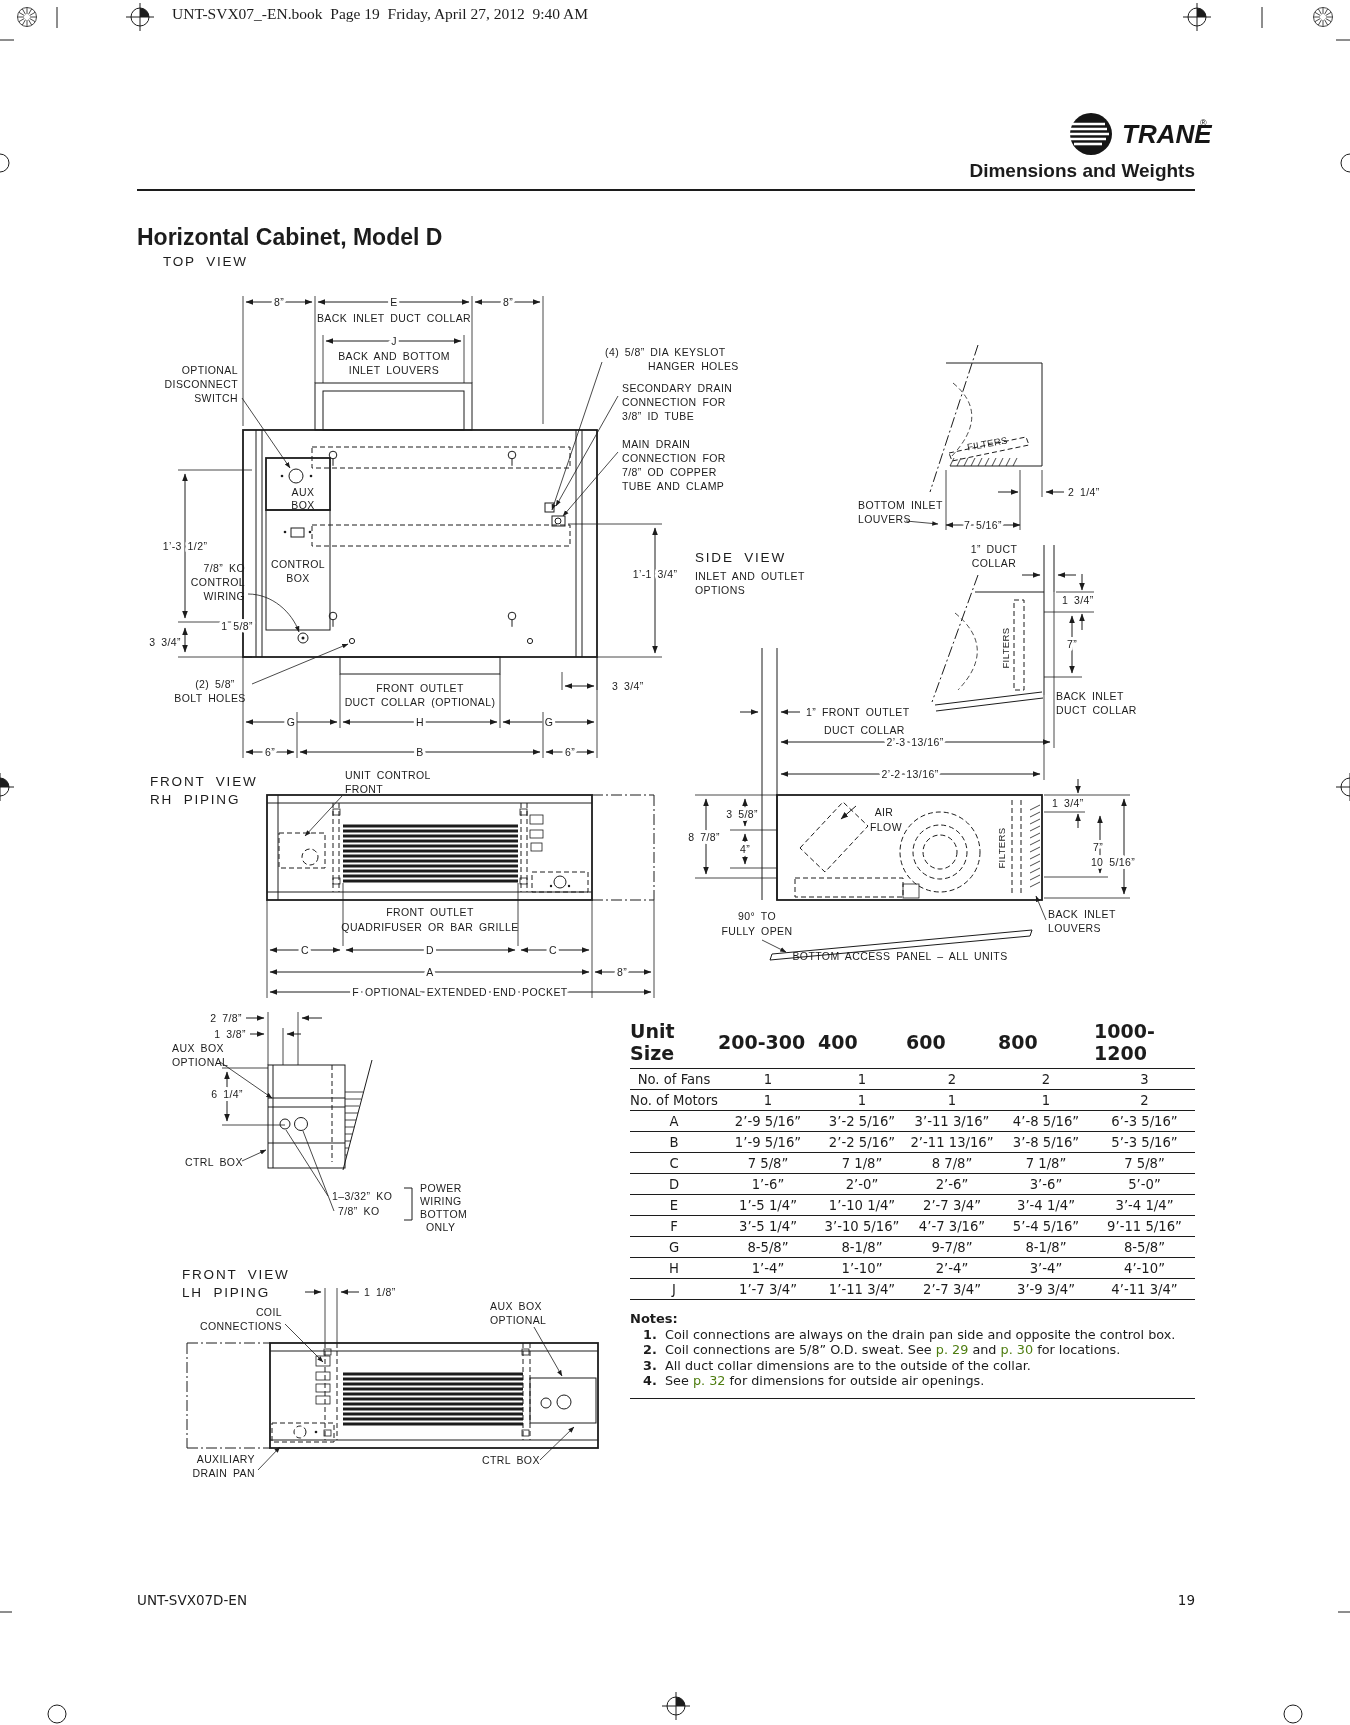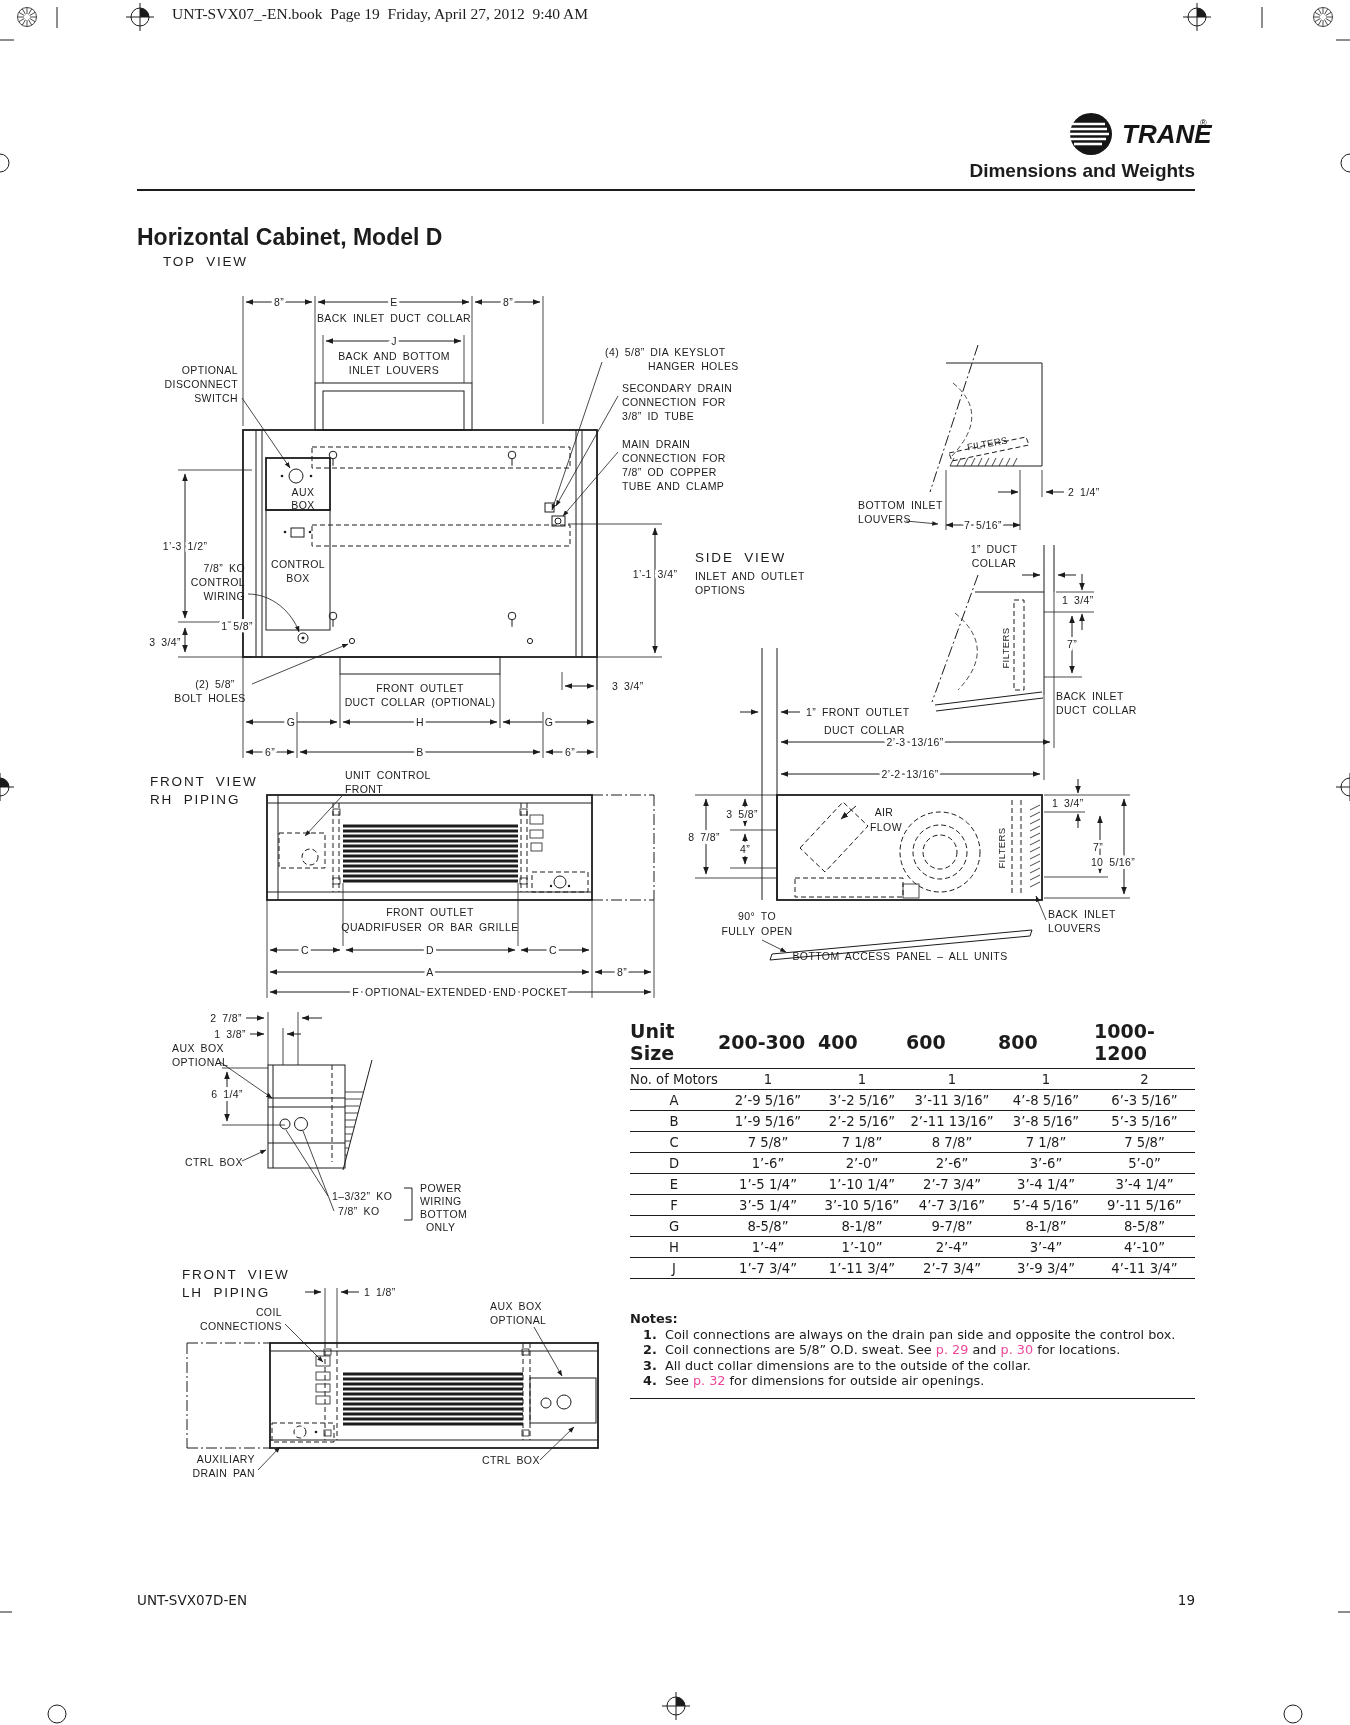--- a/index.html
+++ b/index.html
@@ -34,21 +34,21 @@
   #tbl th{font-size:19px;font-weight:bold;border-bottom:1.6px solid #1c1c1c;padding:4px 0;text-align:left;}
   #tbl td{font-size:13.2px;border-bottom:1.2px solid #1c1c1c;padding:2.5px 0;text-align:center;white-space:nowrap;}
   #tbl col.c0{width:88px;} #tbl col.c1{width:100px;} #tbl col.c2{width:88px;}
   #tbl col.c3{width:92px;} #tbl col.c4{width:96px;} #tbl col.c5{width:101px;}
   
   #notes{left:630px;top:1311px;width:565px;font-family:"DejaVu Sans",sans-serif;font-size:12.8px;
          border-bottom:1.6px solid #1c1c1c;padding-bottom:9px;line-height:15.5px;}
   #notes .nh{font-weight:bold;font-size:13px;}
   #notes .ni{display:flex;padding-left:13px;}
   #notes .nn{font-weight:bold;width:22px;flex:none;}
-  #notes .link{color:#ec4899;cursor:pointer;}
+  #notes .link{color:#4d7c0f;cursor:pointer;}
   
   #footer-left{left:137px;top:1592px;font-size:13.5px;font-family:"DejaVu Sans",sans-serif;}
   #footer-right{right:155px;top:1592px;font-size:13.5px;font-family:"DejaVu Sans",sans-serif;}
 </style>
 </head>
 <body>
 
 <div id="page">
 
   <div class="abs" id="book-line">UNT-SVX07_-EN.book  Page 19  Friday, April 27, 2012  9:40 AM</div>
@@ -505,20 +505,28 @@
             <th>Unit Size</th>
             <th>200-300</th>
             <th>400</th>
             <th>600</th>
             <th>800</th>
             <th>1000-1200</th>
           </tr>
         </thead>
       <tbody>
           <tr>
+            <td>No. of Fans</td>
+            <td>1</td>
+            <td>1</td>
+            <td>2</td>
+            <td>2</td>
+            <td>3</td>
+          </tr>
+          <tr>
             <td>No. of Motors</td>
             <td>1</td>
             <td>1</td>
             <td>1</td>
             <td>1</td>
             <td>2</td>
           </tr>
           <tr>
             <td>A</td>
             <td>2’-9 5/16”</td>

